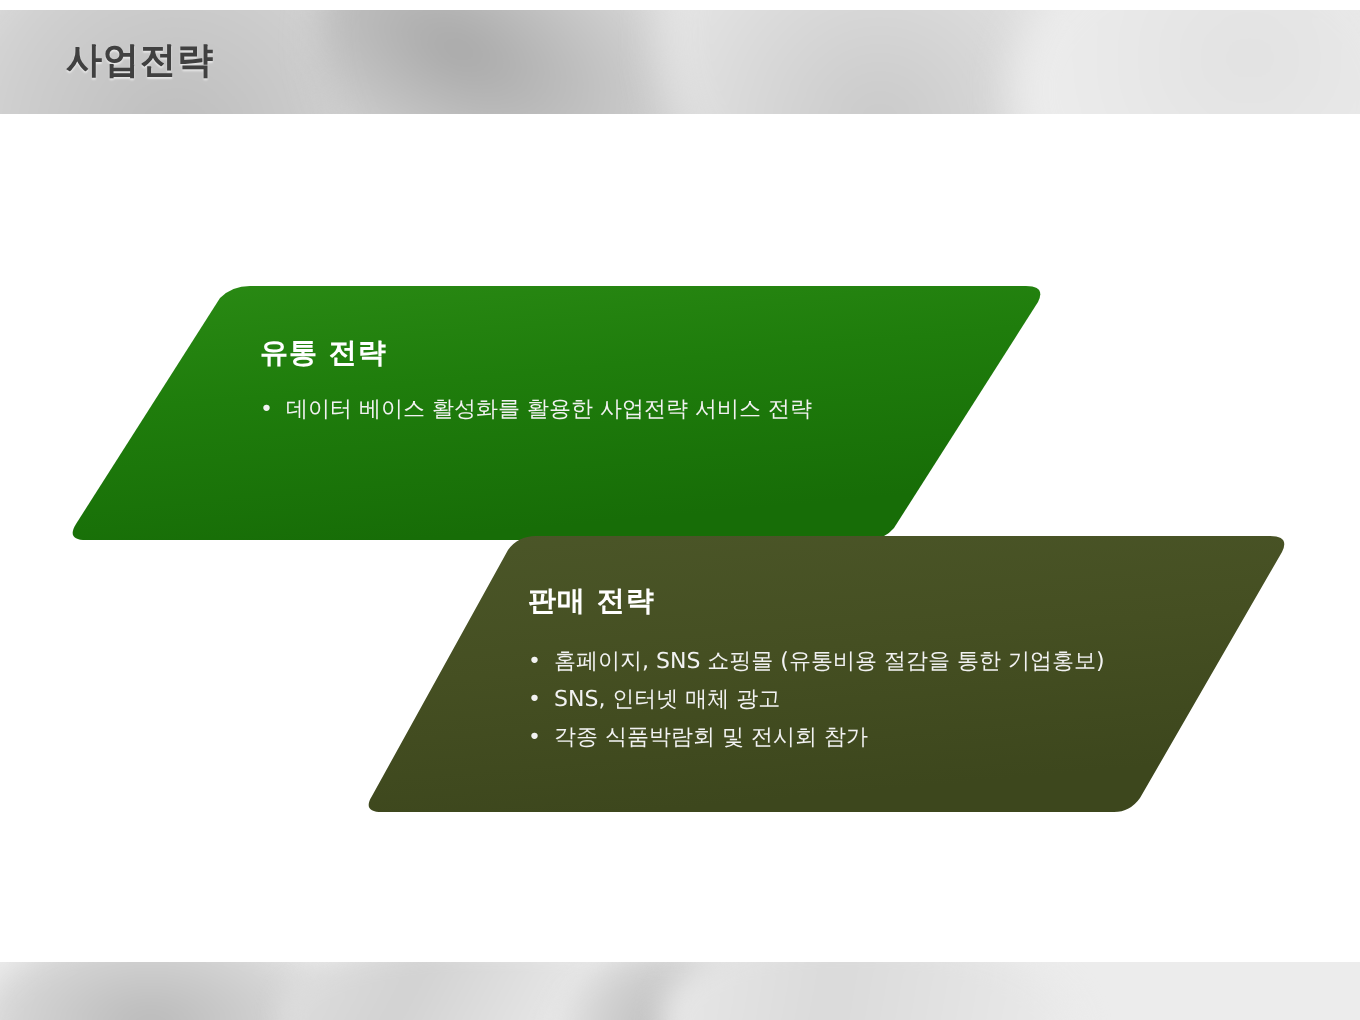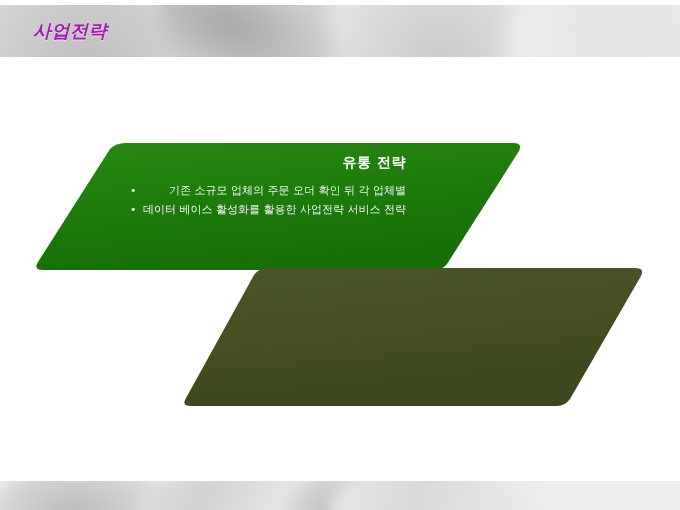--- a/index.html
+++ b/index.html
@@ -106,26 +106,25 @@
     filter: blur(7px);
   }
 
   
   .slide-title {
     position: absolute;
     left: 33px;
     top: 19px;
     font-size: 18px;
     font-weight: bold;
-    color: #a21caf;
+    color: #404040;
     letter-spacing: 0.5px;
     line-height: 24px;
     text-shadow: 0 1px 1px rgba(255,255,255,0.55);
     white-space: nowrap;
-    font-style: italic;
   }
 
   
   .card {
     position: absolute;
     box-sizing: border-box;
   }
   .card .shape {
     position: absolute;
     inset: 0;
@@ -171,22 +170,21 @@
 
   
   #card-distribution {
     left: 30px;
     top: 138px;
     width: 496px;
     height: 136px;
   }
   #card-distribution .content {
     left: 100px;
-    top: 16px;
-    text-align: right;
+    top: 30px;
   }
 
   
   #card-sales {
     left: 178px;
     top: 263px;
     width: 470px;
     height: 148px;
   }
   #card-sales .content {
@@ -218,39 +216,46 @@
             <stop offset="45%" stop-color="#1f7d0c"></stop>
             <stop offset="100%" stop-color="#176d07"></stop>
           </linearGradient>
         </defs>
         <path d="M 95,5 L 483,5 Q 493,5 489,13 L 417,126 Q 412,132 404,132 L 13,132 Q 3,132 8,124 L 80,11 Q 86,5 95,5 Z" fill="url(#gradGreen)"></path>
       </svg>
     </div>
     <div class="content">
       <div class="card-heading">유통 전략</div>
       <ul class="bullets">
-        <li>기존 소규모 업체의 주문 오더 확인 뒤 각 업체별</li>
         <li>데이터 베이스 활성화를 활용한 사업전략 서비스 전략</li>
       </ul>
     </div>
   </div>
 
   <div class="card" id="card-sales">
     <div class="shape">
       <svg viewBox="0 0 470 148" preserveAspectRatio="none" xmlns="http://www.w3.org/2000/svg">
         <defs>
           <linearGradient id="gradOlive" x1="0" y1="0" x2="0.3" y2="1">
             <stop offset="0%" stop-color="#4b5628"></stop>
             <stop offset="50%" stop-color="#454f22"></stop>
             <stop offset="100%" stop-color="#3d471d"></stop>
           </linearGradient>
         </defs>
         <path d="M 90,5 L 457,5 Q 467,5 463,13 L 392,136 Q 387,143 379,143 L 13,143 Q 3,143 8,135 L 76,12 Q 81,5 90,5 Z" fill="url(#gradOlive)"></path>
       </svg>
     </div>
+    <div class="content">
+      <div class="card-heading">판매 전략</div>
+      <ul class="bullets">
+        <li>홈페이지, SNS 쇼핑몰 (유통비용 절감을 통한 기업홍보)</li>
+        <li>SNS, 인터넷 매체 광고</li>
+        <li>각종 식품박람회 및 전시회 참가</li>
+      </ul>
+    </div>
   </div>
 
   <div class="band band-bottom">
     <div class="blur-a"></div>
     <div class="blur-b"></div>
     <div class="blur-c"></div>
     <div class="blur-d"></div>
   </div>
 
 </div>

